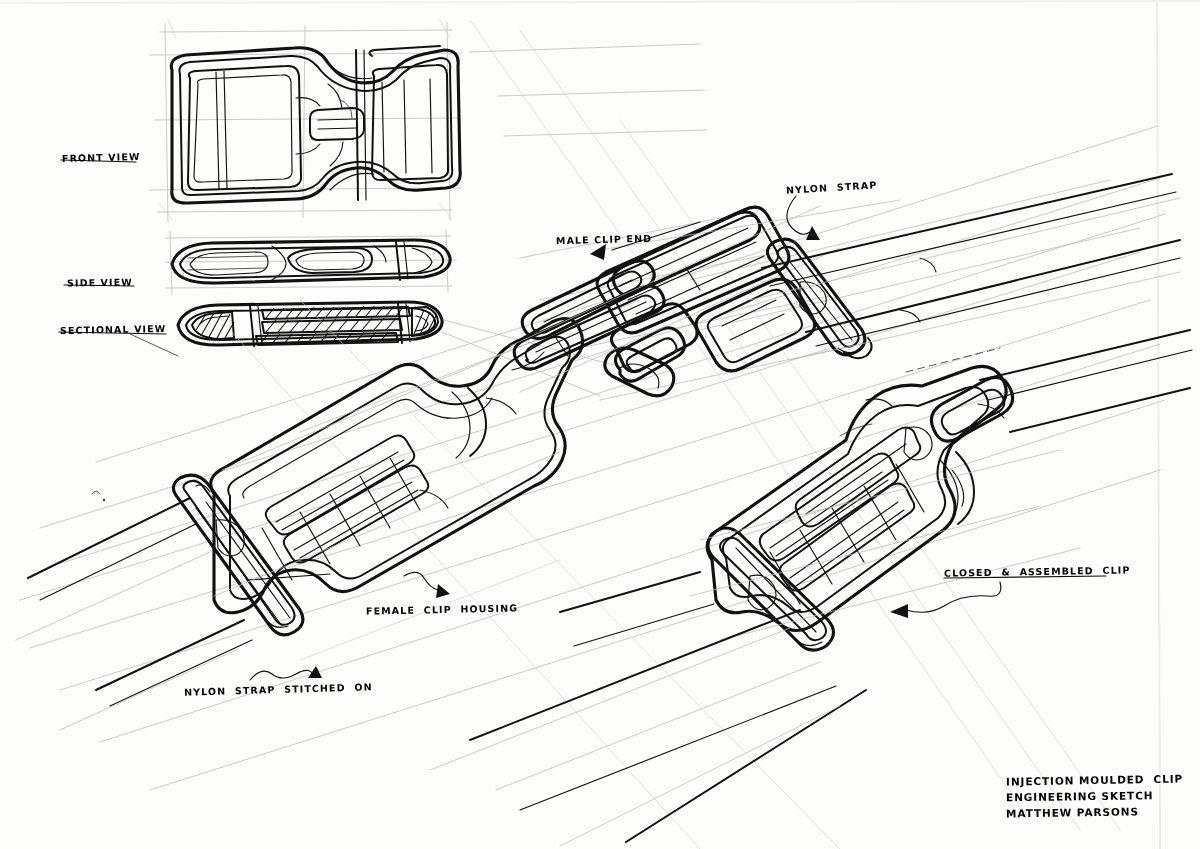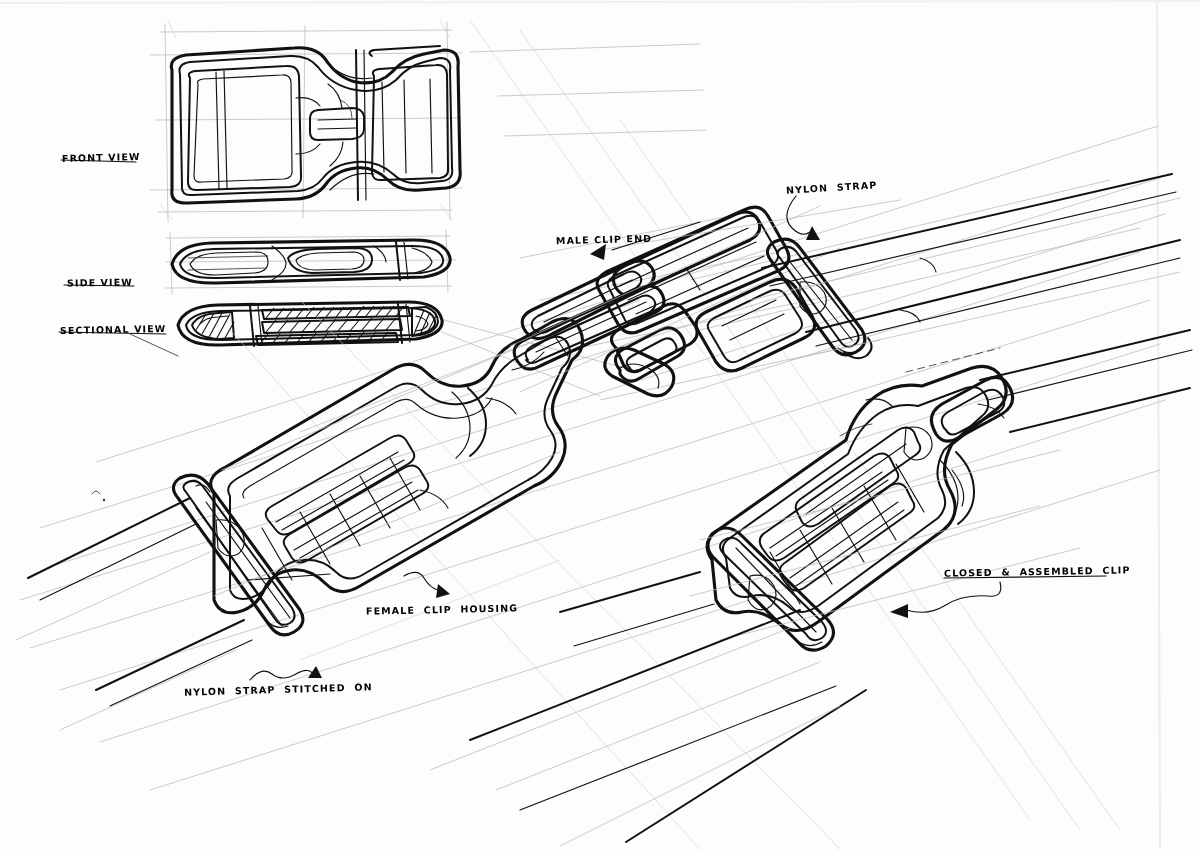--- a/index.html
+++ b/index.html
@@ -436,14 +436,19 @@
 </div>
 
 <div style="position:absolute;left:184px;top:678px;">
   <span class="hand hand-call" style="display:inline-block;transform:rotate(-1.6deg);">NYLON  STRAP  STITCHED  ON</span>
 </div>
 
 <div style="position:absolute;left:944px;top:560px;">
   <span class="hand hand-call" style="display:inline-block;transform:rotate(-1deg);">CLOSED  &amp;  ASSEMBLED  CLIP</span>
 </div>
 
+<div style="position:absolute;left:1006px;top:772px;line-height:16px;">
+  <div class="hand hand-title" style="transform:rotate(-1deg);">INJECTION MOULDED  CLIP</div>
+  <div class="hand hand-title" style="transform:rotate(-0.8deg);">ENGINEERING SKETCH</div>
+  <div class="hand hand-title" style="transform:rotate(-0.9deg);">MATTHEW PARSONS</div>
+</div>
 
 </div>
 
 </body></html>

